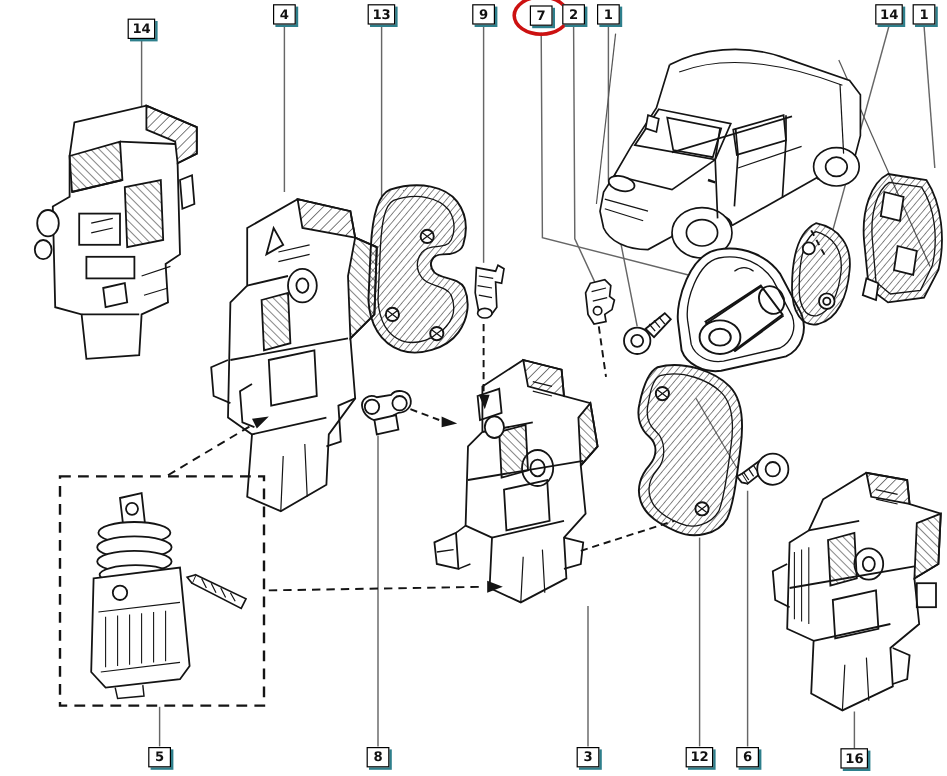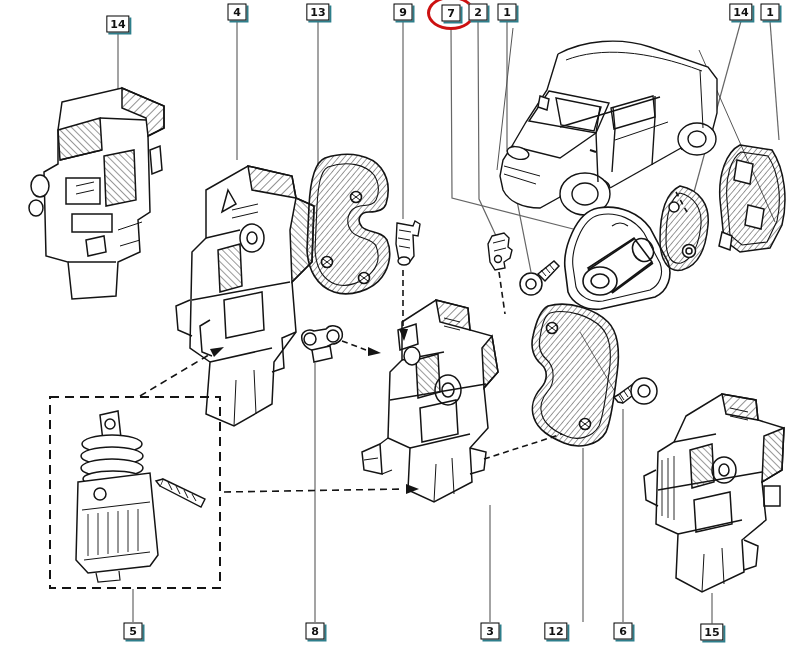--- a/index.html
+++ b/index.html
@@ -283,18 +283,18 @@
       <div class="callout" style="left: 403px; top: 12px;">9</div>
       <div class="ring" style="left: 451px; top: 13px;"></div>
       <div class="callout" style="left: 451px; top: 13px;">7</div>
       <div class="callout" style="left: 478px; top: 12px;">2</div>
       <div class="callout" style="left: 507px; top: 12px;">1</div>
       <div class="callout" style="left: 741px; top: 12px;">14</div>
       <div class="callout" style="left: 770px; top: 12px;">1</div>
       <div class="callout" style="left: 133px; top: 631px;">5</div>
       <div class="callout" style="left: 315px; top: 631px;">8</div>
       <div class="callout" style="left: 490px; top: 631px;">3</div>
-      <div class="callout" style="left: 556px; top: 631px;">12</div>
+      <div class="callout" style="left: 583px; top: 631px;">12</div>
       <div class="callout" style="left: 623px; top: 631px;">6</div>
-      <div class="callout" style="left: 712px; top: 632px;">15</div>
+      <div class="callout" style="left: 712px; top: 632px;">16</div>
     </div>
 
 </div>
 
 </body></html>

